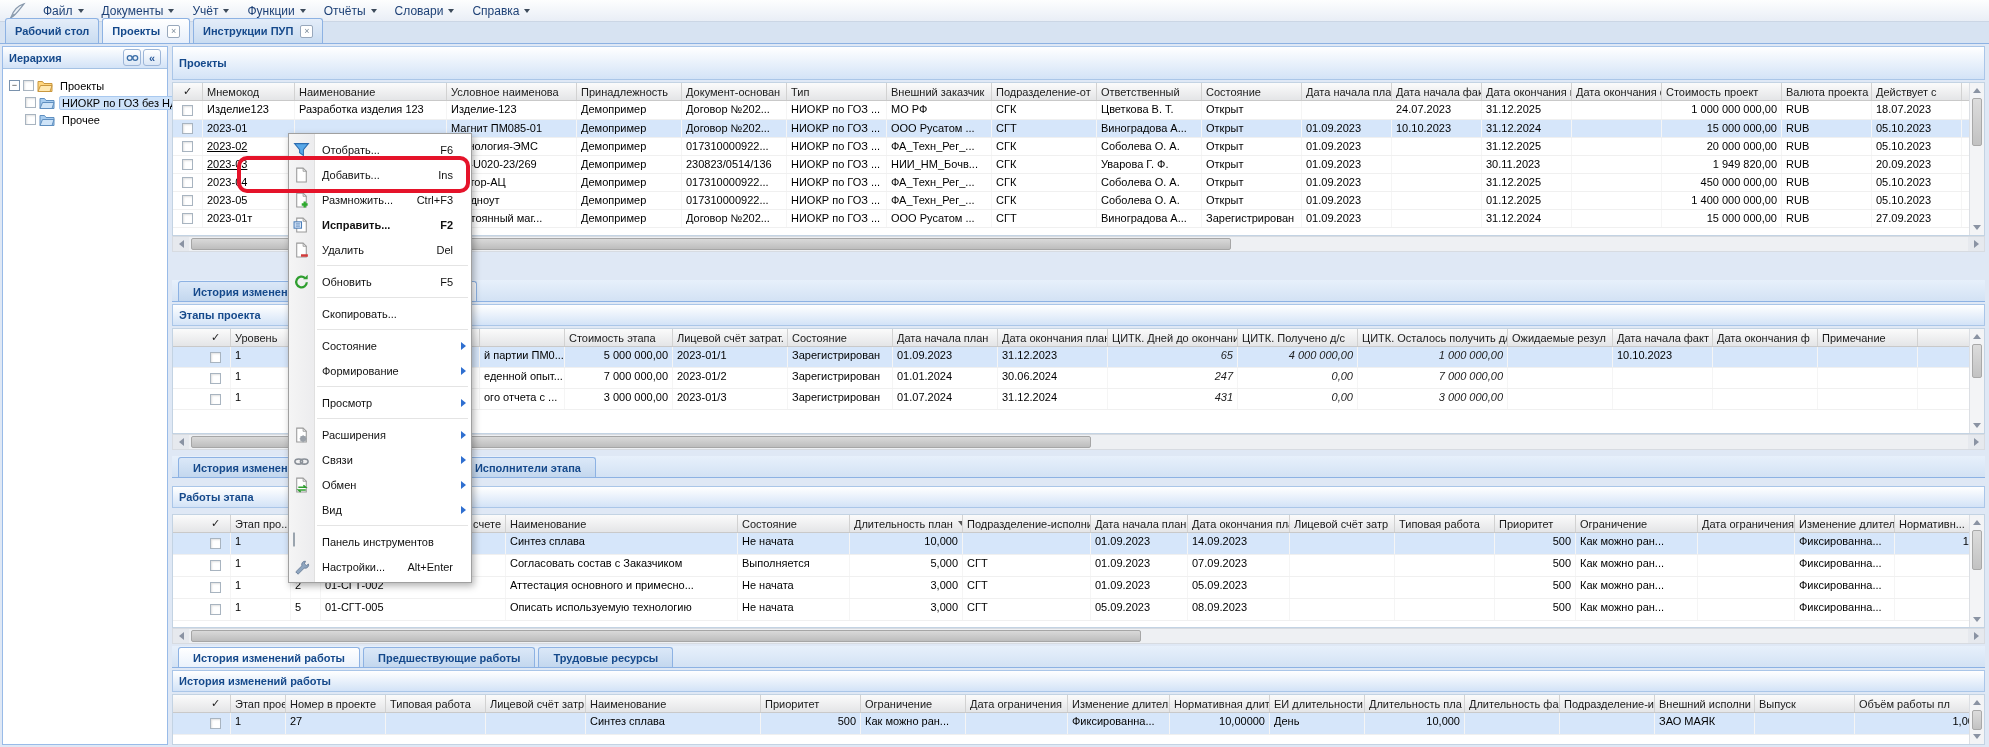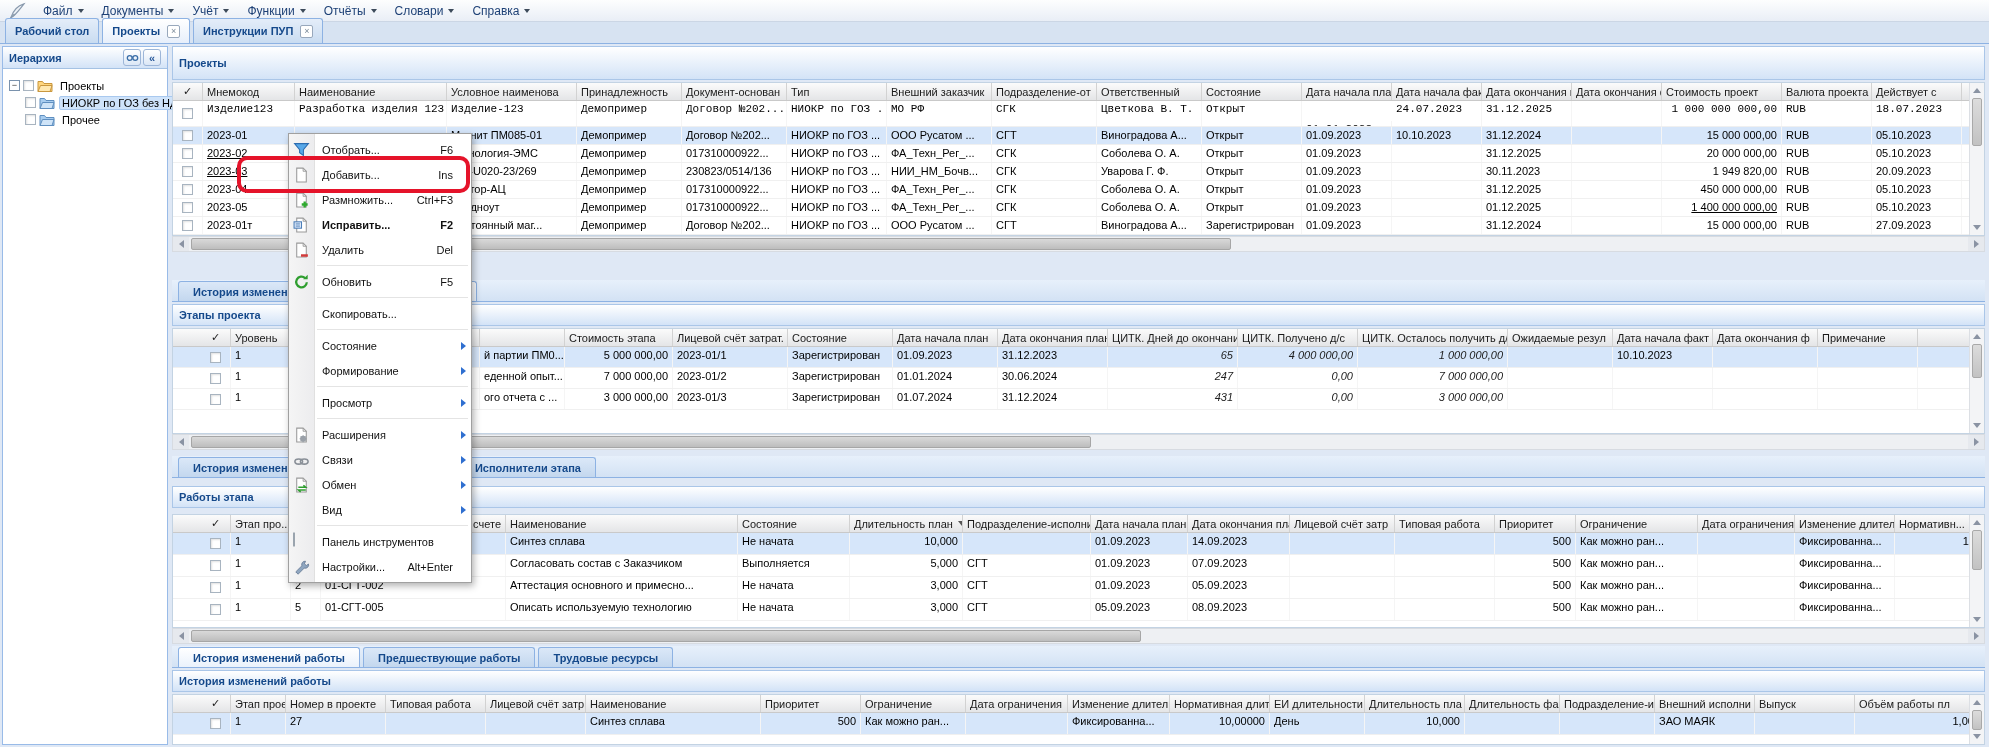--- a/index.html
+++ b/index.html
@@ -269,21 +269,21 @@
           <span class="g-hc" style="width: 120px;">
             <span>Стоимость проект</span>
           </span>
           <span class="g-hc" style="width: 90px;">
             <span>Валюта проекта</span>
           </span>
           <span class="g-hc" style="width: 90px;">
             <span>Действует с</span>
           </span>
         </div>
-        <div class="g-row" style="height: 26px; font-family: Liberation Mono, monospace;">
+        <div class="g-row" style="height: 19px;">
           <span class="g-c ckc" style="width: 30px;">
             <span class="ckbox"></span>
           </span>
           <span class="g-c" style="width: 92px;">Изделие123</span>
           <span class="g-c" style="width: 152px;">Разработка изделия 123</span>
           <span class="g-c" style="width: 130px;">Изделие-123</span>
           <span class="g-c" style="width: 105px;">Демопример</span>
           <span class="g-c" style="width: 105px;">Договор №202...</span>
           <span class="g-c" style="width: 100px;">НИОКР по ГОЗ ...</span>
           <span class="g-c" style="width: 105px;">МО РФ</span>
@@ -397,21 +397,21 @@
           <span class="g-c" style="width: 105px;">017310000922...</span>
           <span class="g-c" style="width: 100px;">НИОКР по ГОЗ ...</span>
           <span class="g-c" style="width: 105px;">ФА_Техн_Рег_...</span>
           <span class="g-c" style="width: 105px;">СГК</span>
           <span class="g-c" style="width: 105px;">Соболева О. А.</span>
           <span class="g-c" style="width: 100px;">Открыт</span>
           <span class="g-c" style="width: 90px;">01.09.2023</span>
           <span class="g-c" style="width: 90px;"></span>
           <span class="g-c" style="width: 90px;">01.12.2025</span>
           <span class="g-c" style="width: 90px;"></span>
-          <span class="g-c r" style="width: 120px; text-decoration: underline;">1 400 000 000,00</span>
+          <span class="g-c r" style="width: 120px;">1 400 000 000,00</span>
           <span class="g-c" style="width: 90px;">RUB</span>
           <span class="g-c" style="width: 90px;">05.10.2023</span>
         </div>
         <div class="g-row" style="height: 18px;">
           <span class="g-c ckc" style="width: 30px;">
             <span class="ckbox"></span>
           </span>
           <span class="g-c" style="width: 92px;">2023-01т</span>
           <span class="g-c" style="width: 152px;"></span>
           <span class="g-c" style="width: 130px;">Постоянный маг...</span>

